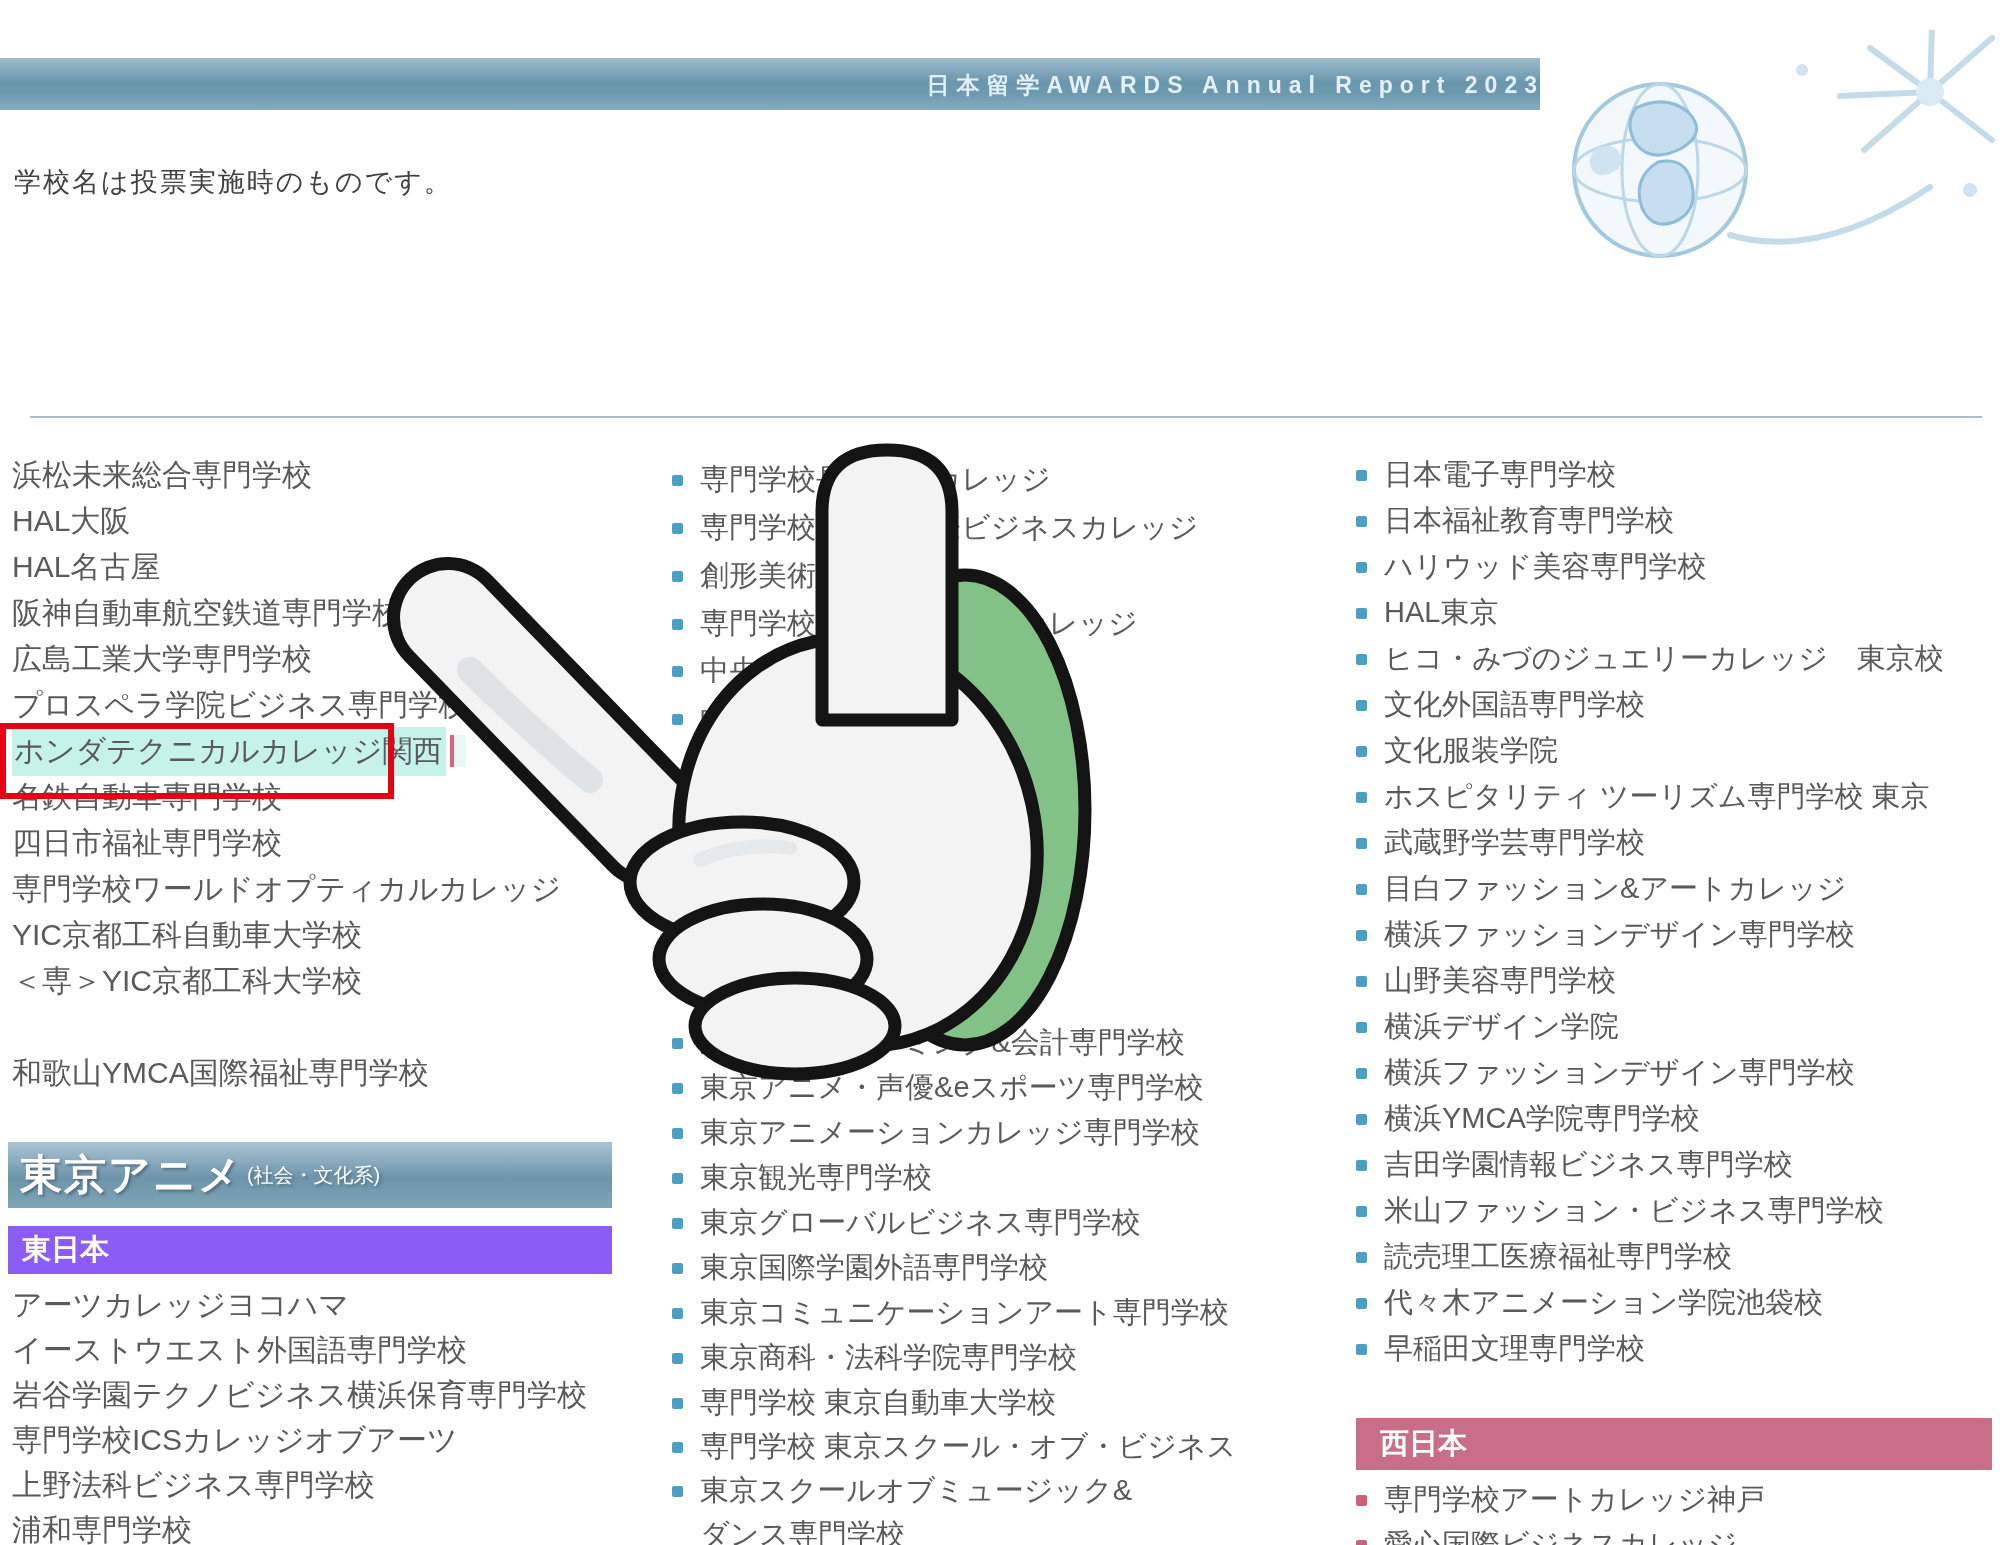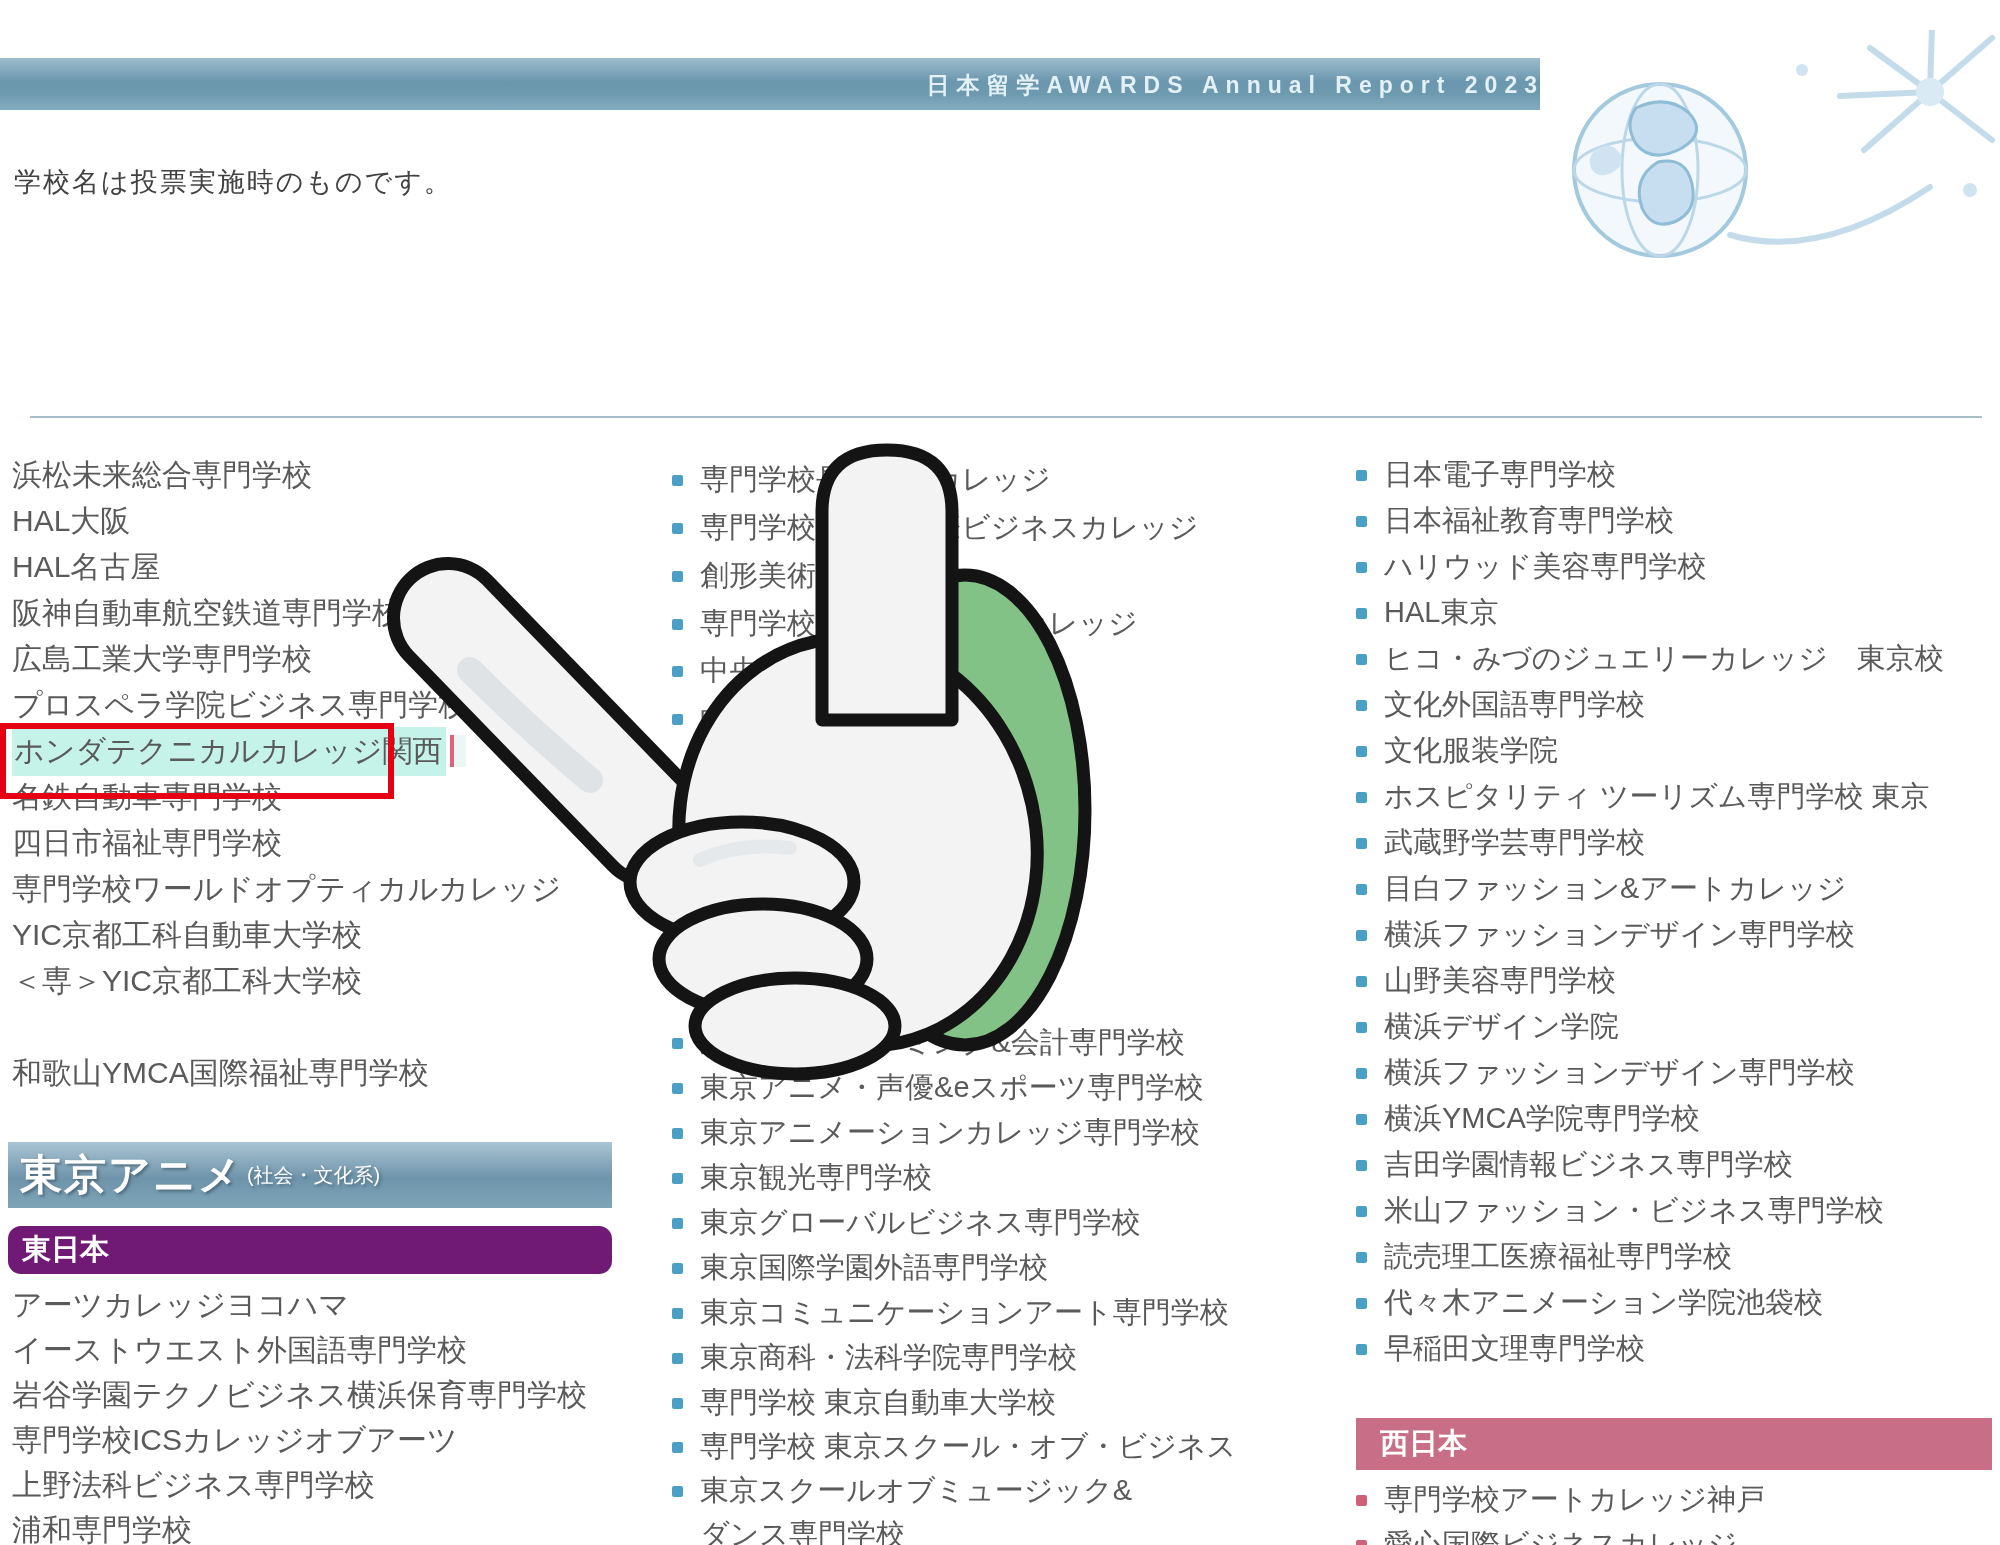--- a/index.html
+++ b/index.html
@@ -33,21 +33,21 @@
           border:6px solid #e60014;box-sizing:border-box;z-index:30;pointer-events:none;}
   
   .cat-bar{position:absolute;left:8px;top:1112px;width:604px;height:66px;
            background:linear-gradient(180deg,#aac5d4 0%,#6e94ab 55%,#7fa5b8 100%);
            display:flex;align-items:center;color:#ffffff;}
   .cat-title{font-size:42px;font-weight:bold;margin-left:12px;letter-spacing:2px;
            text-shadow:2px 2px 3px rgba(50,70,85,.55);}
   .cat-sub{font-size:20px;font-weight:normal;margin-left:4px;text-shadow:2px 2px 3px rgba(50,70,85,.5);text-align:right;}
   
   .region-bar{position:absolute;display:flex;align-items:center;color:#fff;font-weight:bold;}
-  .region-bar.e{left:8px;top:1196px;width:604px;height:48px;background:#701a75;font-size:29px;padding-left:0;border-radius:13px;}
+  .region-bar.e{left:8px;top:1196px;width:604px;height:48px;background:#8b5cf6;font-size:29px;padding-left:0;}
   .region-bar.e .rb-lbl{margin-left:14px;}
   .region-bar.w{left:1356px;top:1388px;width:636px;height:52px;background:#c86e86;font-size:29px;}
   .region-bar.w .rb-lbl{margin-left:24px;}
   
   .hand-svg{position:absolute;left:380px;top:400px;width:730px;height:670px;z-index:40;}
   .globe-svg{position:absolute;left:1540px;top:0px;width:460px;height:240px;z-index:5;}
 </style>
 </head>
 <body>
 

